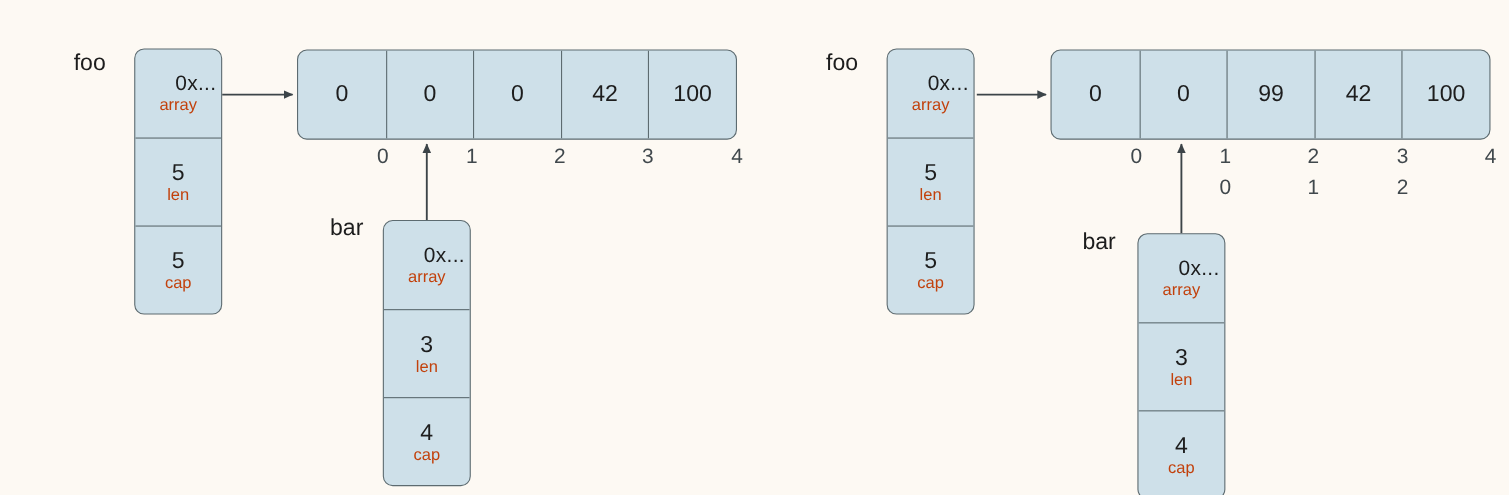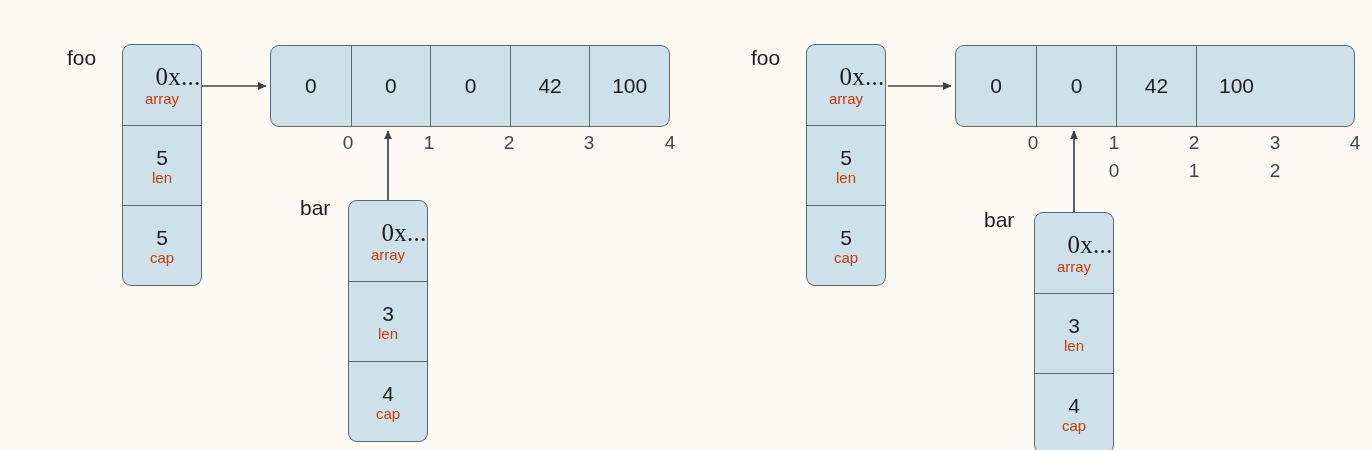--- a/index.html
+++ b/index.html
@@ -50,22 +50,22 @@
   }
   .struct .field + .field {
     border-top: 1.4px solid #5d6b70;
   }
   .field .val {
     font-size: 21px;
     line-height: 1;
     color: #1d1d1d;
   }
   .field .val.mono {
-    font-family: Liberation Serif, serif;
-    font-size: 25px;
+    font-family: Liberation Sans, sans-serif;
+    font-size: 19px;
     letter-spacing: 0.3px;
     margin-left: 32px;
   }
   .field .key {
     font-size: 15px;
     line-height: 1;
     color: #c2410c;
   }
 
   
@@ -199,20 +199,21 @@
     </div>
     <div class="field">
       <span class="val">5</span>
       <span class="key">cap</span>
     </div>
   </div>
 
   <div class="array" style="left:955px; top:45px; width:400px;">
     <div class="cell">0</div>
     <div class="cell">0</div>
+    <div class="cell">99</div>
     <div class="cell">42</div>
     <div class="cell">100</div>
   </div>
 
   <div class="idx" style="left:1033px; top:132px;">0</div>
   <div class="idx" style="left:1114px; top:132px;">1</div>
   <div class="idx" style="left:1194px; top:132px;">2</div>
   <div class="idx" style="left:1275px; top:132px;">3</div>
   <div class="idx" style="left:1355px; top:132px;">4</div>
 

